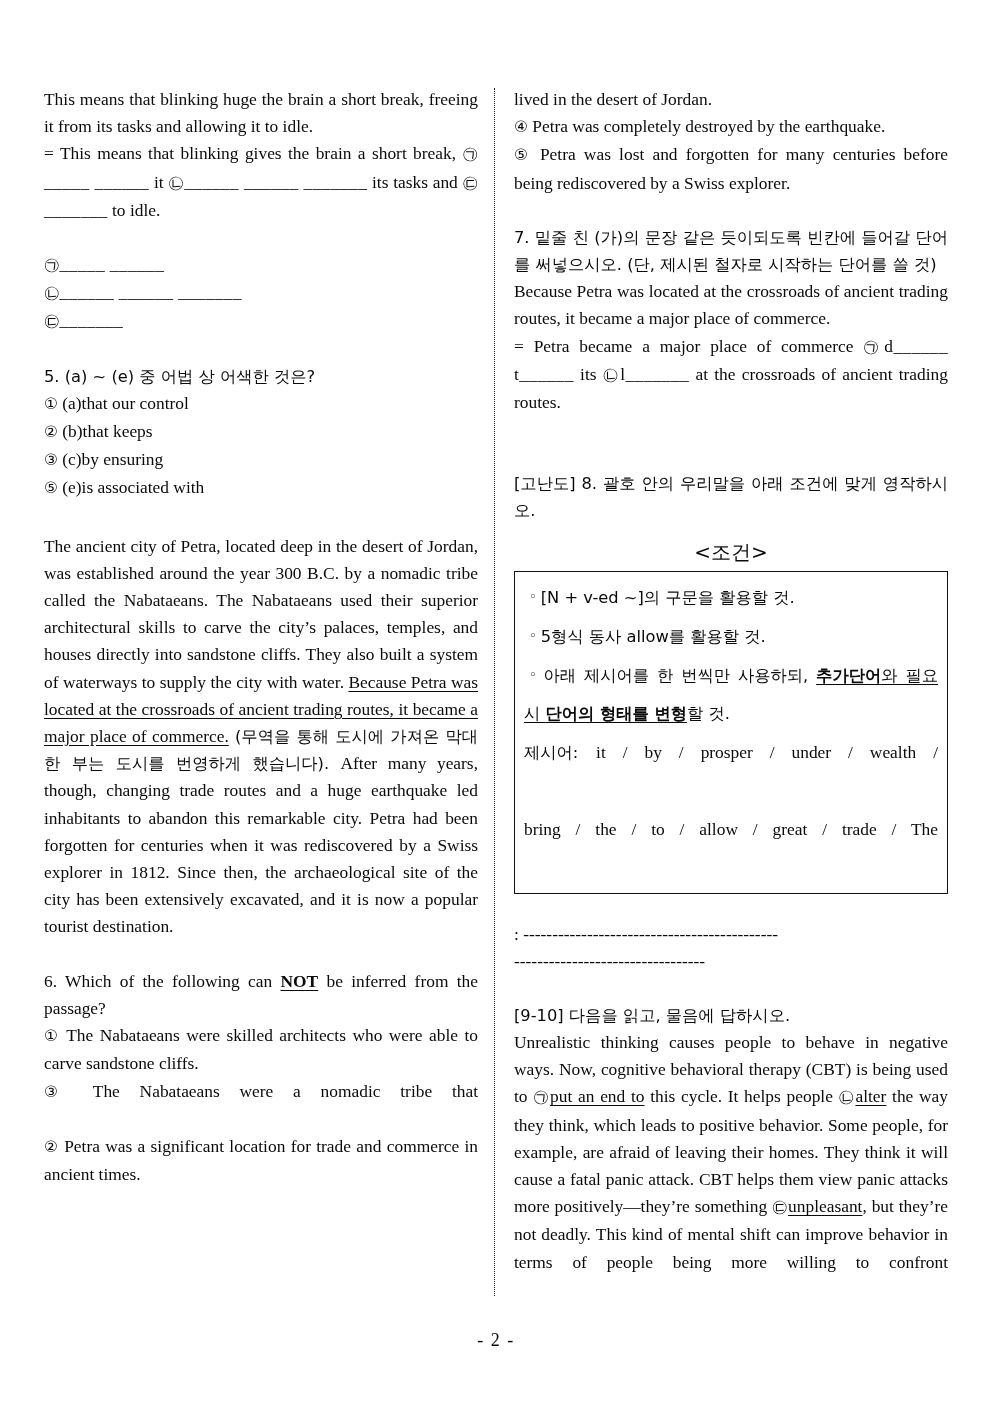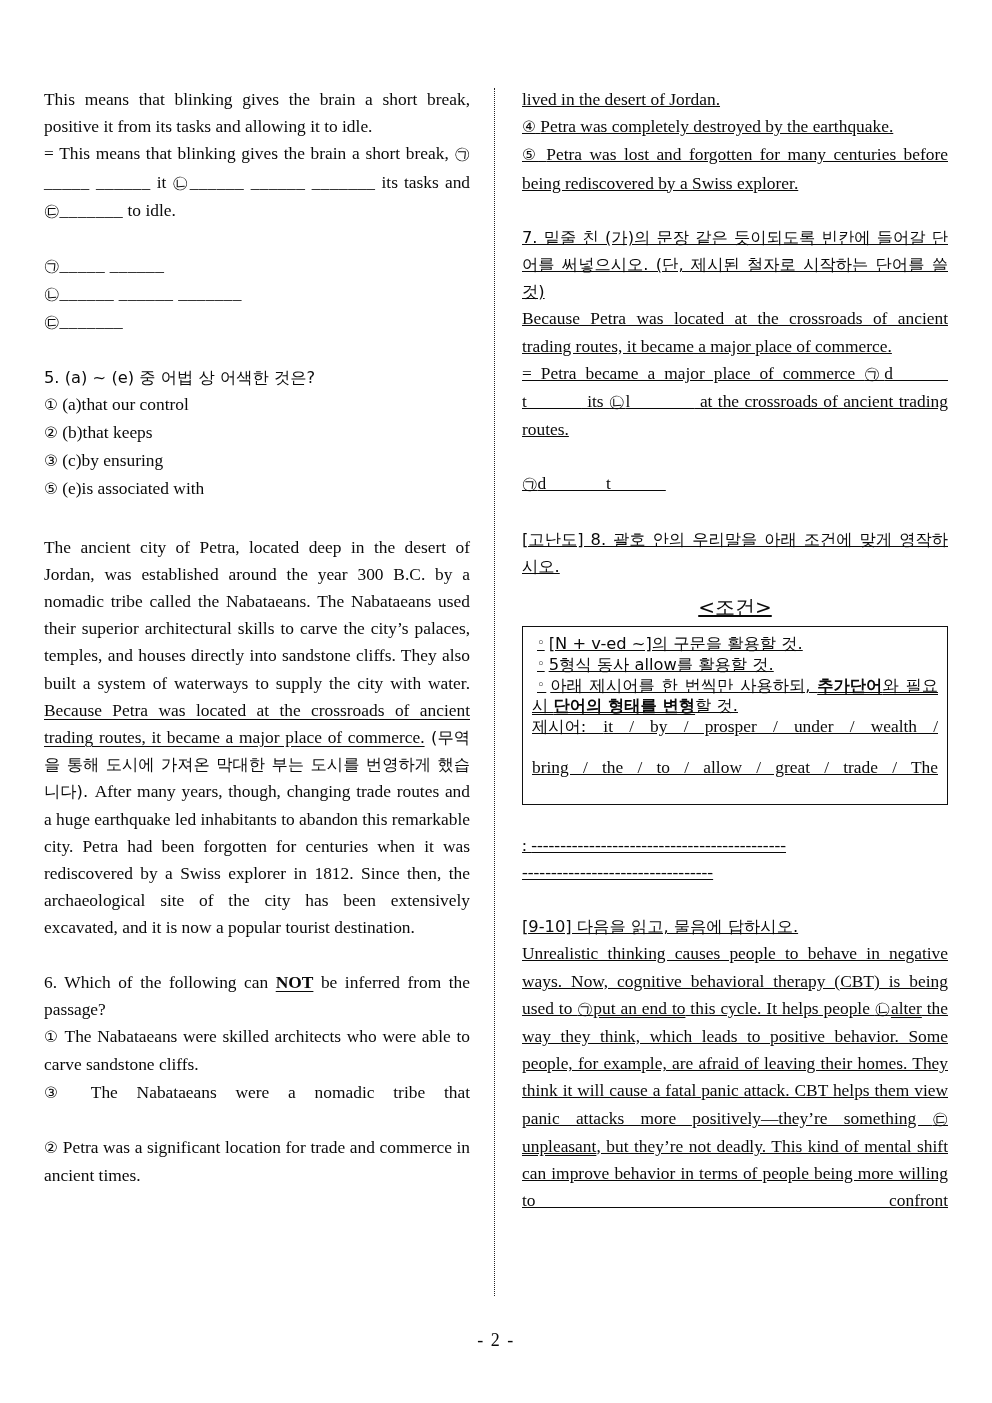--- a/index.html
+++ b/index.html
@@ -32,21 +32,21 @@
     display: flex;
     gap: 0;
   }
 
   .col {
     width: 434px;
     font-size: 17.4px;
     line-height: 27.2px;
   }
   .col-left { padding-right: 0; }
-  .col-right { margin-left: 52px; text-decoration: underline; }
+  .col-right { margin-left: 36px; }
 
   .divider {
     position: absolute;
     left: 494px;
     top: 88px;
     width: 0;
     height: 1208px;
     border-left: 1.6px dotted #222;
   }
 
@@ -88,21 +88,21 @@
     text-align: center;
     font-family: "DejaVu Sans", "Liberation Sans", sans-serif;
     font-size: 20px;
     margin: 0;
     padding-bottom: 5px;
   }
 
   .cond-box {
     border: 1.6px solid #111;
     padding: 6px 9px 7px 9px;
-    line-height: 20px;
+    line-height: 38px;
   }
   .cond-box .line { margin: 0; }
   .bullet {
     font-family: "DejaVu Sans", sans-serif;
     font-size: 13px;
     vertical-align: 2px;
     padding-right: 4px;
     padding-left: 5px;
   }
 
@@ -127,21 +127,21 @@
 <body>
 
 <div class="page">
 
   <div class="divider"></div>
 
   <div class="columns">
 
     <div class="col col-left">
 
-      <p>This means that blinking gives the brain a short break, positive it from its tasks and allowing it to idle.</p>
+      <p>This means that blinking huge the brain a short break, freeing it from its tasks and allowing it to idle.</p>
 
       <p><span>= This means that blinking gives the brain a short break, </span><span class="circ">㉠</span><span class="blank">_____ ______</span><span> it </span><span class="circ">㉡</span><span class="blank">______ ______ _______</span><span> its tasks and </span><span class="circ">㉢</span><span class="blank">_______</span><span> to idle.</span></p>
 
       <div class="spacer-md"></div>
 
       <p class="nojust"><span class="circ">㉠</span><span class="blank">_____ ______</span></p>
       <p class="nojust"><span class="circ">㉡</span><span class="blank">______ ______ _______</span></p>
       <p class="nojust"><span class="circ">㉢</span><span class="blank">_______</span></p>
 
       <div class="spacer-md"></div>
@@ -177,21 +177,20 @@
       <div class="spacer-md"></div>
 
       <p class="kr">7. 밑줄 친 (가)의 문장 같은 듯이되도록 빈칸에 들어갈 단어를 써넣으시오. (단, 제시된 철자로 시작하는 단어를 쓸 것)</p>
 
       <p>Because Petra was located at the crossroads of ancient trading routes, it became a major place of commerce.</p>
 
       <p><span>= Petra became a major place of commerce </span><span class="circ">㉠</span><span class="blank">d______ t______</span><span> its </span><span class="circ">㉡</span><span class="blank">l_______</span><span> at the crossroads of ancient trading routes.</span></p>
 
       <div class="spacer-md"></div>
 
-      <p class="nojust"><span class="circ">㉠</span><span class="blank">d______ t______</span></p>
 
       <div class="spacer-md"></div>
 
       <p class="kr">[고난도] 8. 괄호 안의 우리말을 아래 조건에 맞게 영작하시오.</p>
 
       <div class="spacer-sm"></div>
 
       <p class="cond-title">&lt;조건&gt;</p>
 
       <div class="cond-box">

